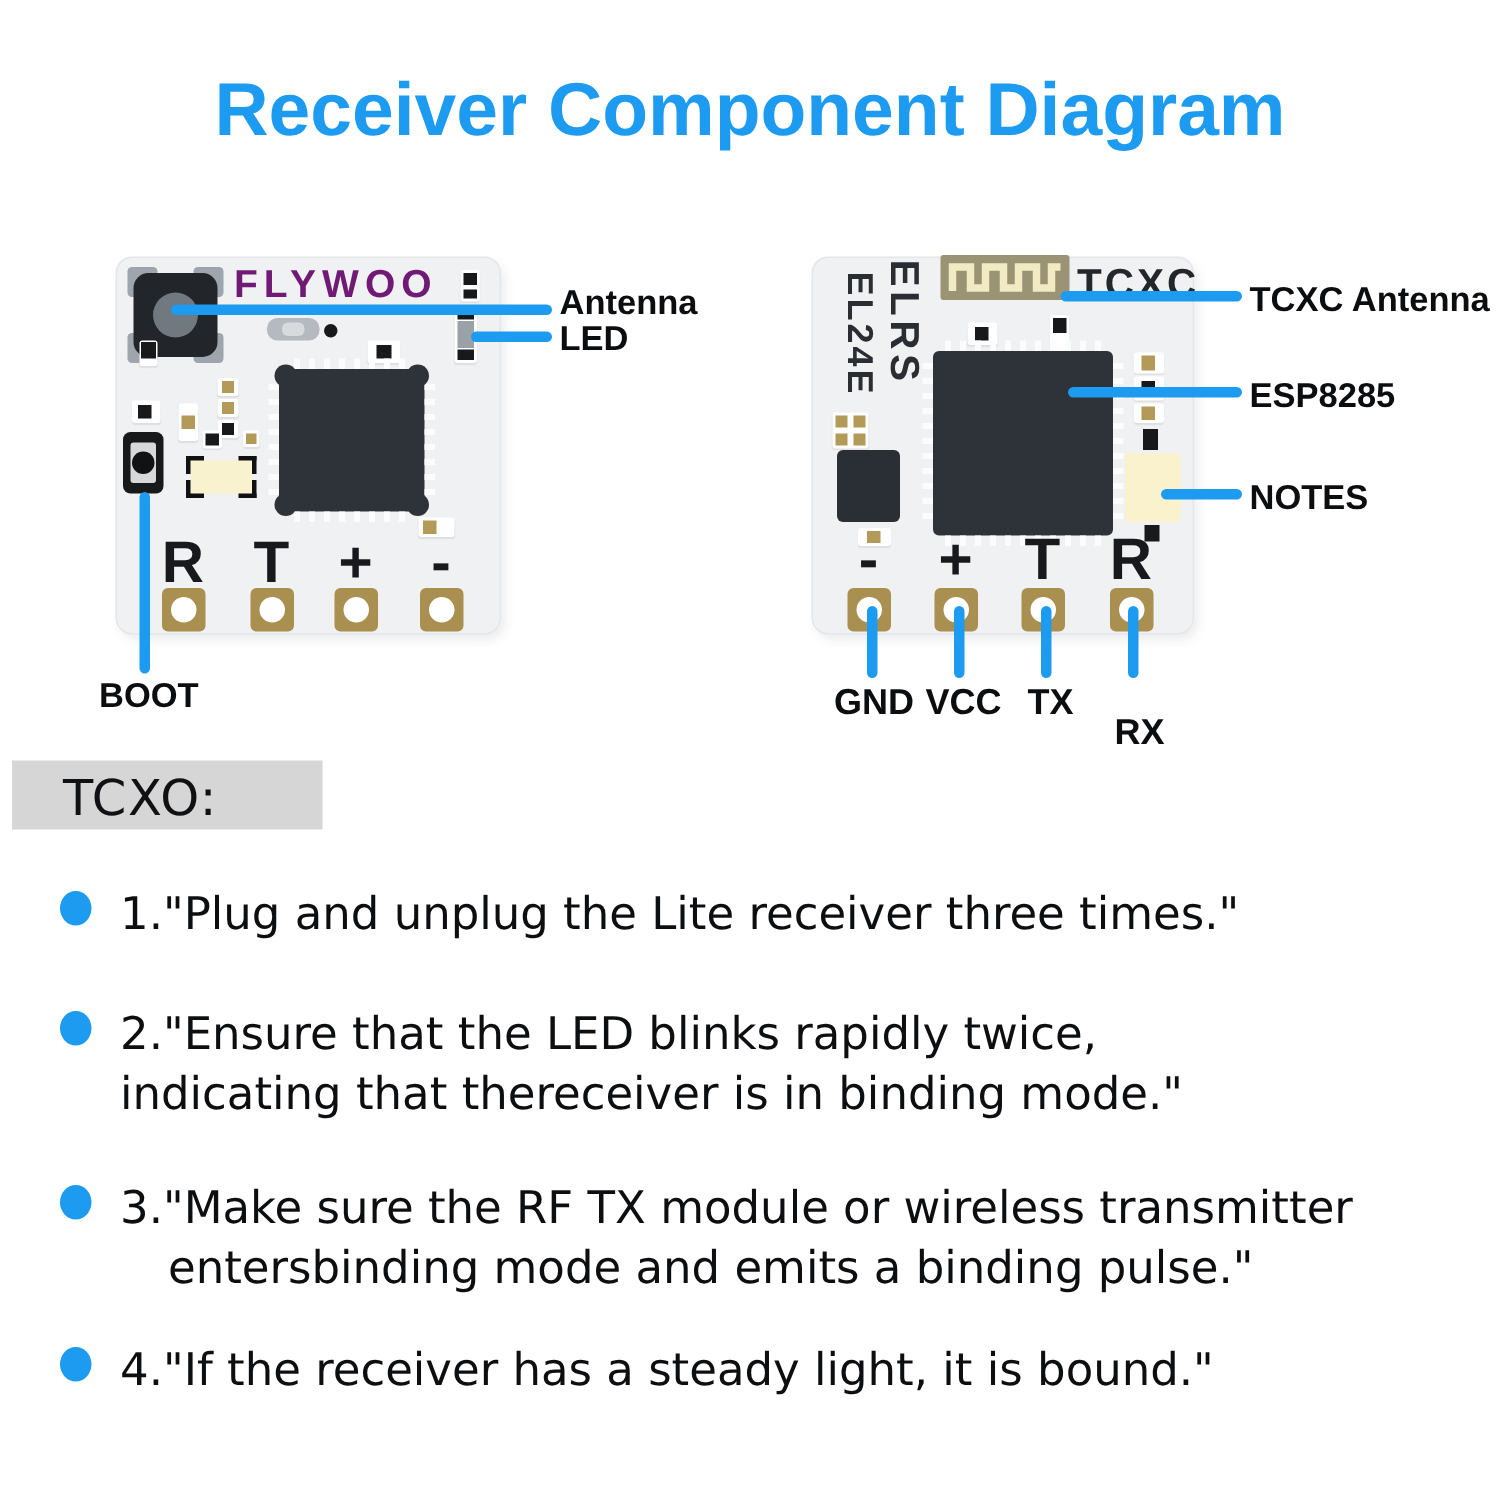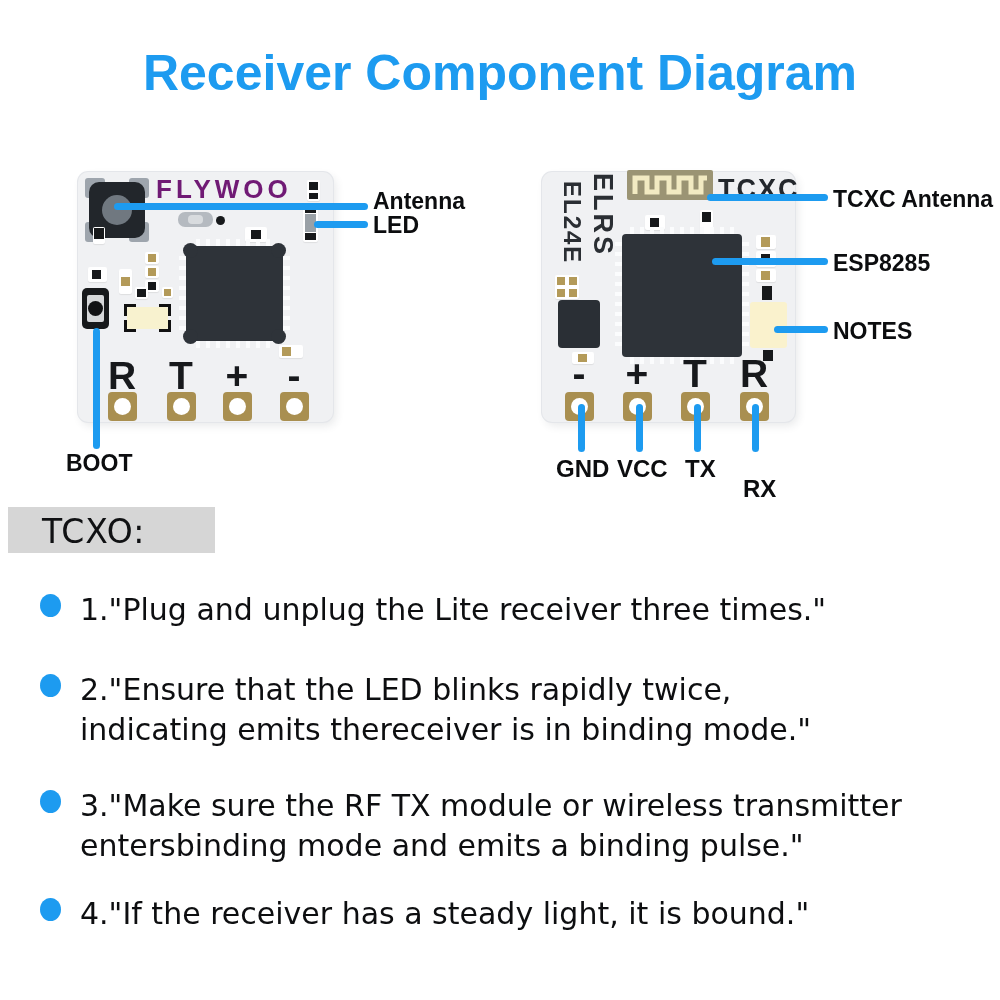--- a/index.html
+++ b/index.html
@@ -234,20 +234,20 @@
 <div class="abs pin-lbl" style="left:743px;top:455px;margin-top:20px;">RX</div>
 
 <div class="abs notes-box"></div>
 <div class="abs notes-head">TCXO:</div>
 
 <div class="bullet" style="top:594px;"></div>
 <div class="note-line" style="top:590px;">1."Plug and unplug the Lite receiver three times."</div>
 
 <div class="bullet" style="top:674px;"></div>
 <div class="note-line" style="top:670px;">2."Ensure that the LED blinks rapidly twice,</div>
-<div class="note-line" style="top:710px;">indicating emits thereceiver is in binding mode."</div>
+<div class="note-line" style="top:710px;">indicating that thereceiver is in binding mode."</div>
 
 <div class="bullet" style="top:790px;"></div>
 <div class="note-line" style="top:786px;">3."Make sure the RF TX module or wireless transmitter</div>
-<div class="note-line" style="top:826px;">entersbinding mode and emits a binding pulse."</div>
+<div class="note-line" style="top:826px;margin-left:32px;">entersbinding mode and emits a binding pulse."</div>
 
 <div class="bullet" style="top:898px;"></div>
 <div class="note-line" style="top:894px;">4."If the receiver has a steady light, it is bound."</div>
 
 </body></html>

